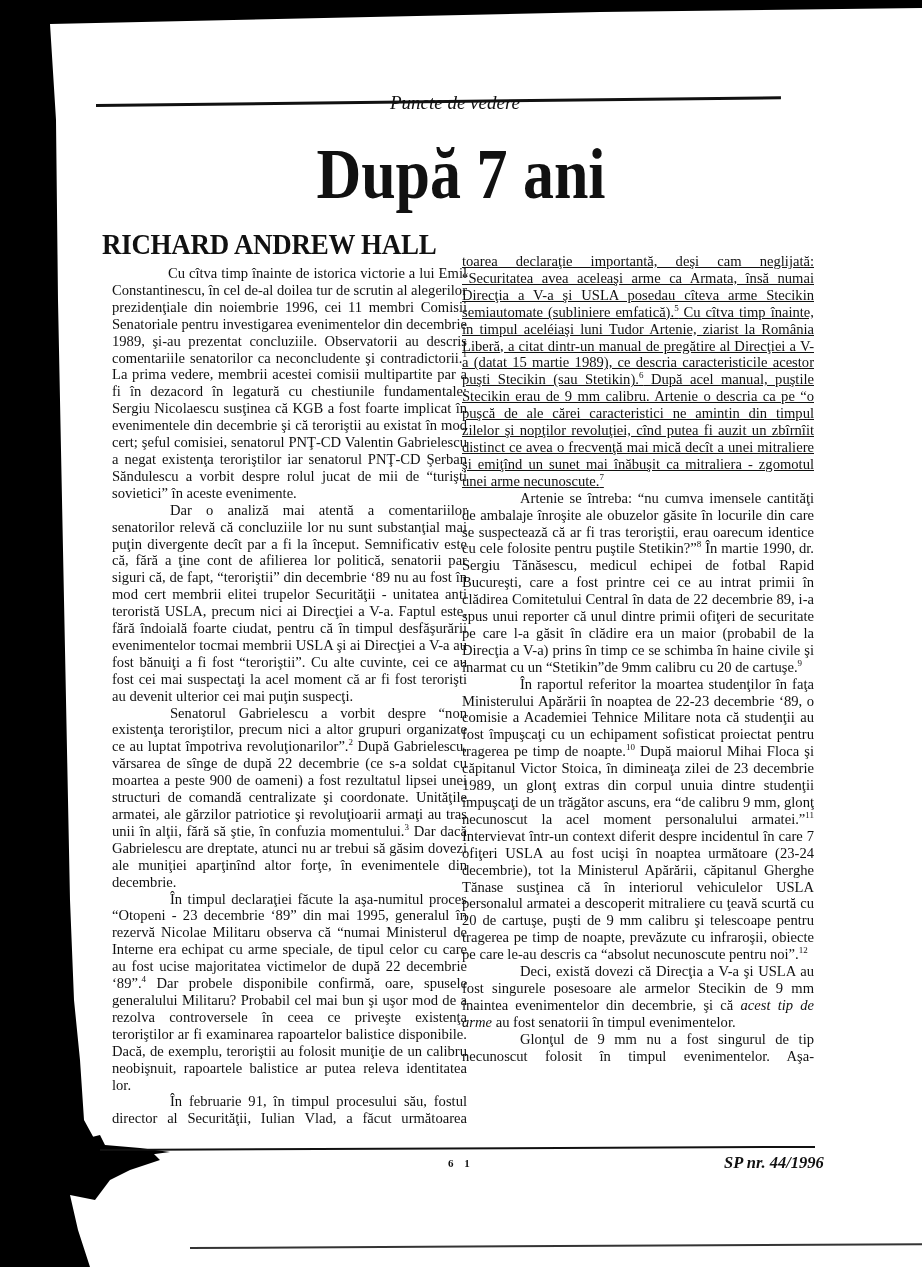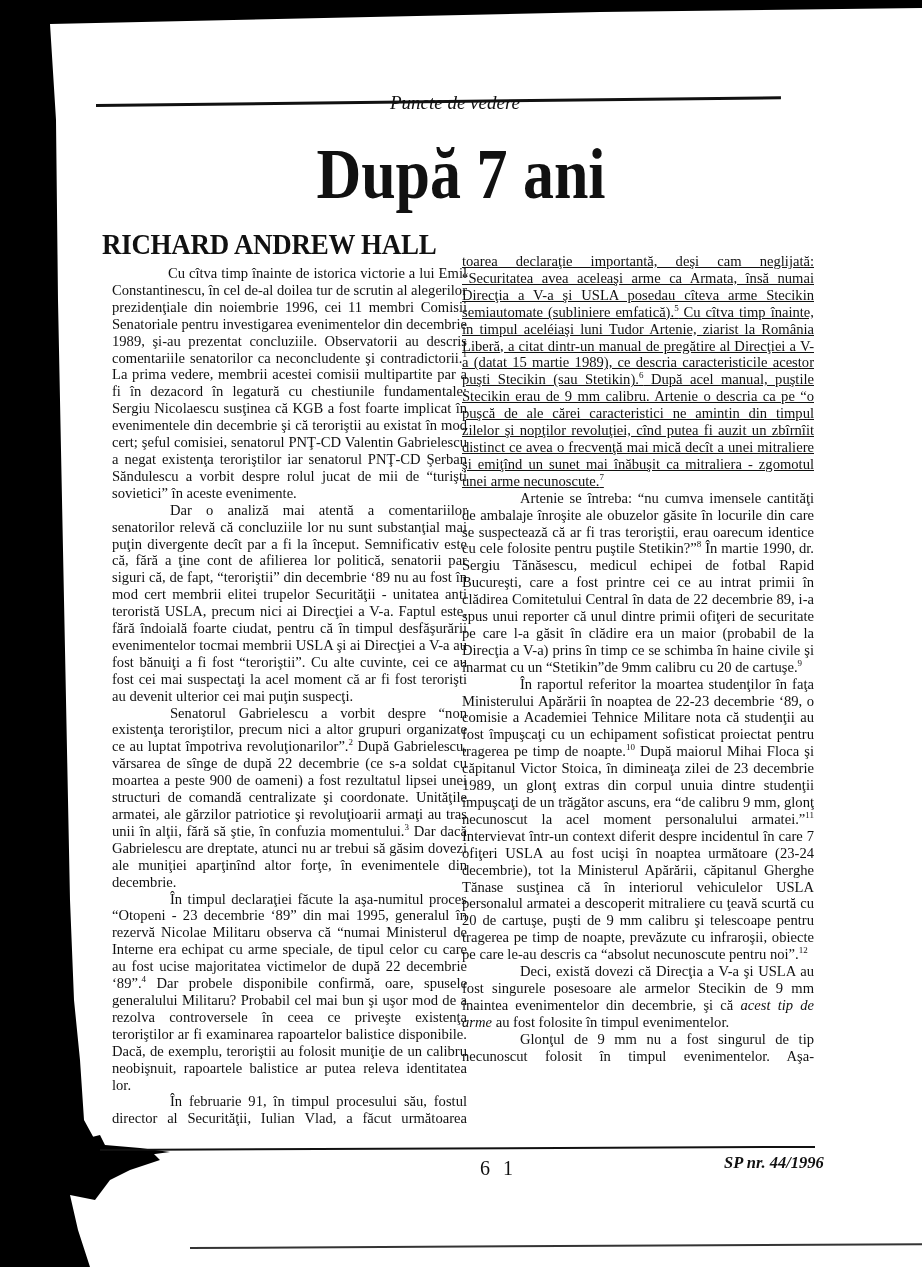--- a/index.html
+++ b/index.html
@@ -37,21 +37,21 @@
   .col p.first { text-indent:56px; }
   .col p.cont { text-indent:0;text-decoration:underline; }
   sup { font-size:9px; line-height:0; vertical-align:super; }
   .b { font-weight:normal; }
   .i { font-style:italic; }
   .footer-rule {
     position:absolute; left:100px; top:1149px; width:715px; height:2px; background:#111;
     transform:rotate(-0.25deg); transform-origin:left center;
   }
   .page-num {
-    position:absolute; left:480px; top:1157px; font-weight:normal; font-size:20px; letter-spacing:4px;
+    position:absolute; left:448px; top:1157px; font-weight:bold; font-size:11px; letter-spacing:4px;
   }
   .issue {
     position:absolute; left:724px; top:1153px; font-weight:bold; font-size:16.5px;font-style:italic;
   }
   .bottom-rule {
     position:absolute; left:190px; top:1247px; width:732px; height:2px; background:#111;
     transform:rotate(-0.3deg); transform-origin:left center; opacity:0.85;
   }
 </style>
 </head>
@@ -73,20 +73,20 @@
   <p class="indent"><span>Dar o analiză mai atentă  a comentariilor senatorilor relevă că concluziile lor nu sunt substanţial mai puţin divergente decît par a fi la început. Semnificativ este că, fără a ţine cont de afilierea lor politică, senatorii par siguri că, de fapt, “teroriştii” din decembrie ‘89 nu au fost în mod cert membrii elitei trupelor Securităţii - unitatea anti teroristă USLA, precum nici ai Direcţiei a V-a. Faptul este, fără îndoială foarte ciudat, pentru că în timpul desfăşurării evenimentelor tocmai membrii USLA şi ai Direcţiei a V-a au fost bănuiţi a fi fost “teroriştii”. Cu alte cuvinte, cei ce au fost cei mai suspectaţi la acel moment că ar fi fost terorişti au devenit ulterior cei mai puţin suspecţi.</span></p>
   <p class="indent"><span>Senatorul Gabrielescu a vorbit despre “non existenţa teroriştilor, precum nici a altor grupuri organizate ce au luptat împotriva revoluţionarilor”.</span><sup>2</sup><span> După Gabrielescu, vărsarea de sînge de după 22 decembrie (ce s-a soldat cu moartea a peste 900 de oameni) a fost rezultatul lipsei unei structuri de comandă  centralizate şi coordonate. Unităţile armatei, ale gărzilor patriotice şi revoluţioarii armaţi au tras unii în alţii, fără să ştie, în confuzia momentului.</span><sup>3</sup><span> Dar dacă Gabrielescu are dreptate, atunci nu ar trebui să găsim dovezi ale muniţiei aparţinînd altor forţe, în evenimentele din decembrie.</span></p>
   <p class="indent"><span>În timpul declaraţiei făcute la aşa-numitul proces “Otopeni - 23 decembrie ‘89” din mai 1995, generalul în rezervă Nicolae Militaru  observa că “numai Ministerul de Interne era echipat cu arme speciale, de tipul celor cu care au fost ucise majoritatea victimelor de după 22 decembrie ‘89”.</span><sup>4</sup><span> Dar probele disponibile confirmă, oare, spusele generalului Militaru? Probabil cel mai bun şi uşor mod de a rezolva controversele în ceea ce priveşte existenţa teroriştilor ar fi examinarea rapoartelor balistice disponibile. Dacă, de </span><span class="b">exemplu</span><span>, teroriştii au folosit muniţie de un calibru neo</span><span class="b">bişnuit</span><span>, rapoartele balistice ar putea releva identitatea lor.</span></p>
   <p class="indent" style="height:34px;overflow:hidden;"><span>În februarie 91, în timpul procesului său, fostul director al Securităţii, Iulian Vlad, a făcut următoarea declaraţie importantă, deşi cam neglijată:</span></p>
 </div>
 
 <div class="col col-right">
   <p class="cont"><span>toarea declaraţie importantă, deşi cam neglijată: “Securitatea avea aceleaşi arme ca Armata, însă numai Direcţia a V-a şi USLA posedau cîteva arme Stecikin semiautomate (subliniere emfatică).</span><sup>5</sup><span> Cu cîtva timp înainte, în timpul aceléiaşi luni Tudor Artenie, ziarist la România Liberă, a citat dintr-un manual de pregătire al Direcţiei a V-a (datat 15 martie 1989), ce descria caracteristicile acestor puşti Stecikin (sau Stetikin).</span><sup>6</sup><span> După acel manual, puştile Stecikin erau de 9 mm calibru. Artenie o descria ca pe “o puşcă de ale cărei caracteristici ne amintin din timpul zilelor şi nopţilor revoluţiei, cînd putea fi auzit un zbîrnîit distinct ce avea o frecvenţă mai mică decît a unei mitraliere şi emiţînd un sunet mai înăbuşit ca mitraliera - zgomotul unei arme necunoscute.</span><sup>7</sup></p>
   <p class="indent"><span>Artenie se întreba: “nu cumva imensele cantităţi de ambalaje înroşite ale obuzelor găsite în locurile din care se suspectează că ar fi tras teroriştii, erau oarecum identice cu cele folosite pentru puştile Stetikin?”</span><sup>8</sup><span> În martie 1990, dr. Sergiu Tănăsescu, medicul echipei de fotbal Rapid Bucureşti, care a fost printre cei ce au intrat primii în clădirea Comitetului Central în data de 22 decembrie 89, i-a spus unui reporter că unul dintre primii ofiţeri de securitate pe care l-a găsit în clădire era un maior (probabil de la Direcţia a V-a) prins în timp ce se schimba în haine civile şi înarmat cu un “Stetikin”de 9mm calibru cu 20 de cartuşe.</span><sup>9</sup></p>
   <p class="indent"><span>În raportul referitor la moartea studenţilor în faţa Ministerului Apărării în noaptea de 22-23 decembrie ‘89, o comisie a Academiei Tehnice Militare nota că studenţii au fost împuşcaţi cu un echipament sofisticat proiectat pentru tragerea pe timp de noapte.</span><sup>10</sup><span> După maiorul Mihai Floca şi căpitanul Victor Stoica, în dimineaţa zilei de 23 decembrie 1989, un glonţ extras din corpul unuia dintre studenţii împuşcaţi de un trăgător ascuns, era “de calibru 9 mm, glonţ necunoscut la acel moment personalului armatei.”</span><sup>11</sup><span> Intervievat într-un context diferit despre incidentul în care 7 ofiţeri USLA au fost ucişi în noaptea următoare (23-24 decembrie), tot la Ministerul Apărării, căpitanul Gherghe Tănase susţinea că în interiorul vehiculelor USLA personalul armatei a descoperit mitraliere cu ţeavă scurtă cu 20 de cartuşe, puşti de 9 mm calibru şi telescoape pentru tragerea pe timp de noapte, prevăzute cu infraroşii, obiecte pe care le-au descris ca “absolut necunoscute pentru noi”.</span><sup>12</sup></p>
-  <p class="indent"><span>Deci, există dovezi că Direcţia a V-a şi USLA au fost singurele posesoare ale armelor Stecikin de 9 mm înaintea evenimentelor din decembrie, şi că </span><span class="i">acest tip de arme</span><span> au fost folosite în timpul evenimentelor.</span></p>
+  <p class="indent"><span>Deci, există dovezi că Direcţia a V-a şi USLA au fost singurele posesoare ale armelor Stecikin de 9 mm înaintea evenimentelor din decembrie, şi că </span><span class="i">acest tip de arme</span><span> au fost senatorii în timpul evenimentelor.</span></p>
   <p class="indent" style="text-align-last:justify;"><span>Glonţul de 9 mm nu a fost singurul de tip necunoscut folosit în timpul evenimentelor. Aşa-</span></p>
 </div>
 
 <div class="footer-rule"></div>
 <div class="page-num">6 1</div>
 <div class="issue">SP nr. 44/1996</div>
 <div class="bottom-rule"></div>
 
 </body></html>

